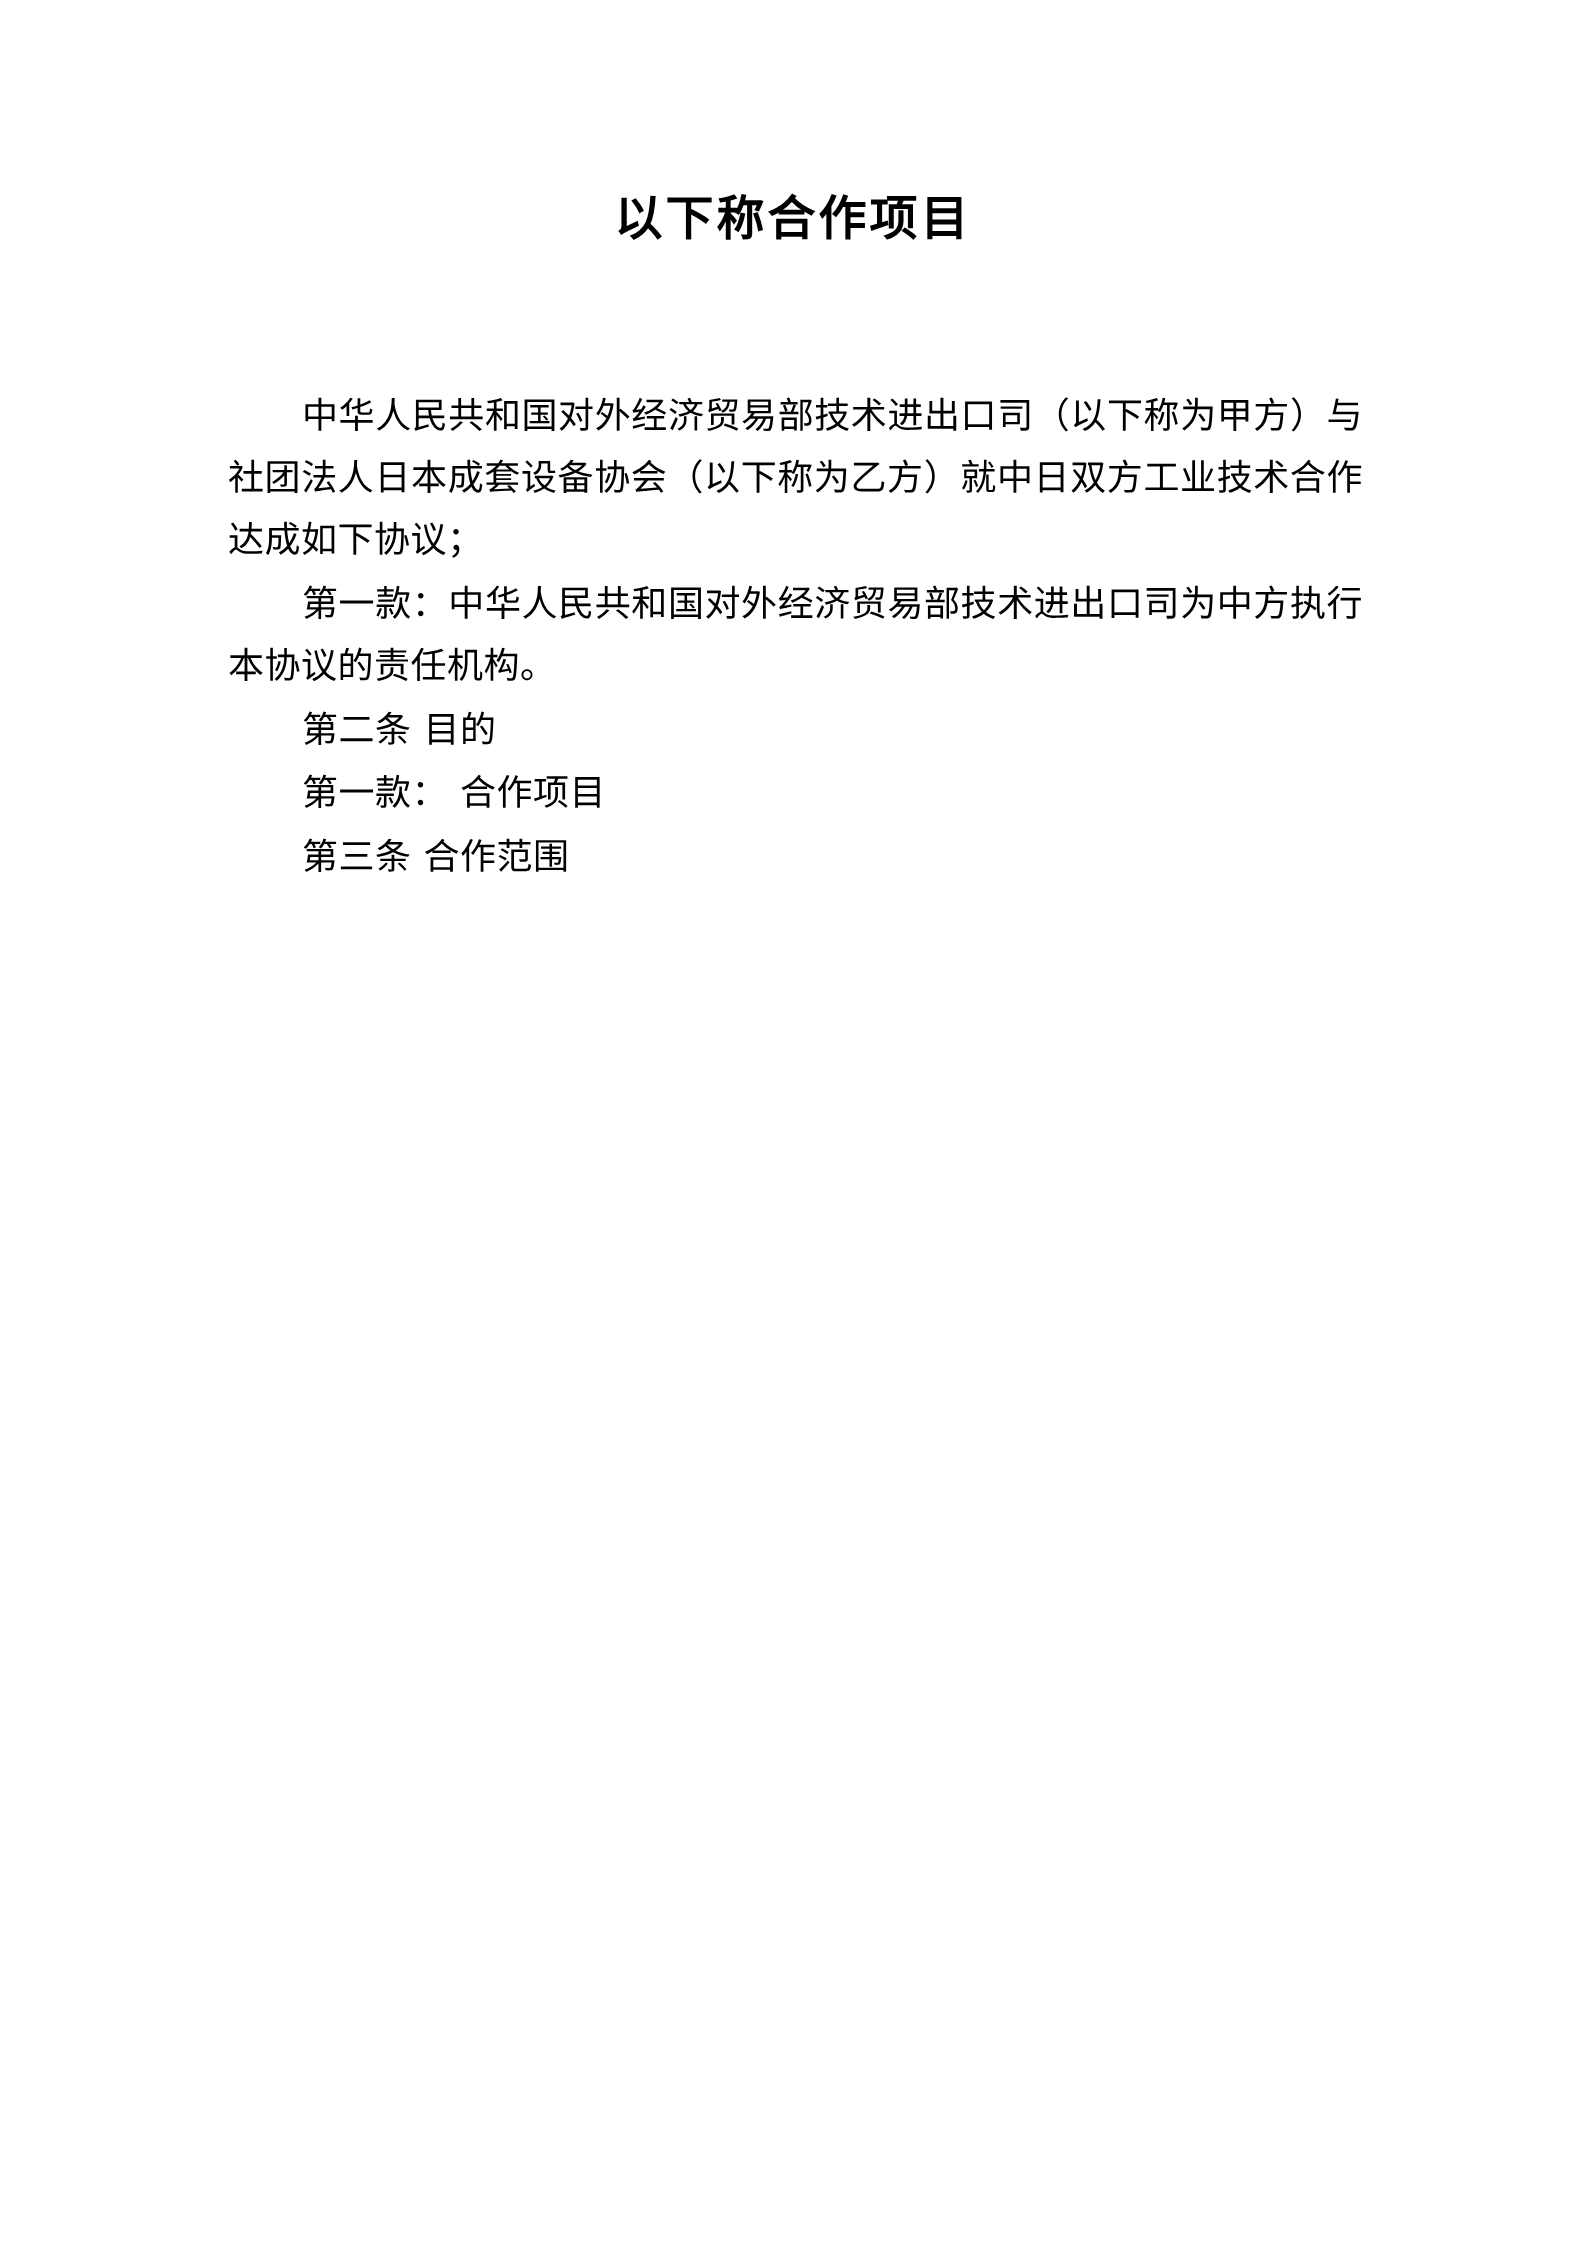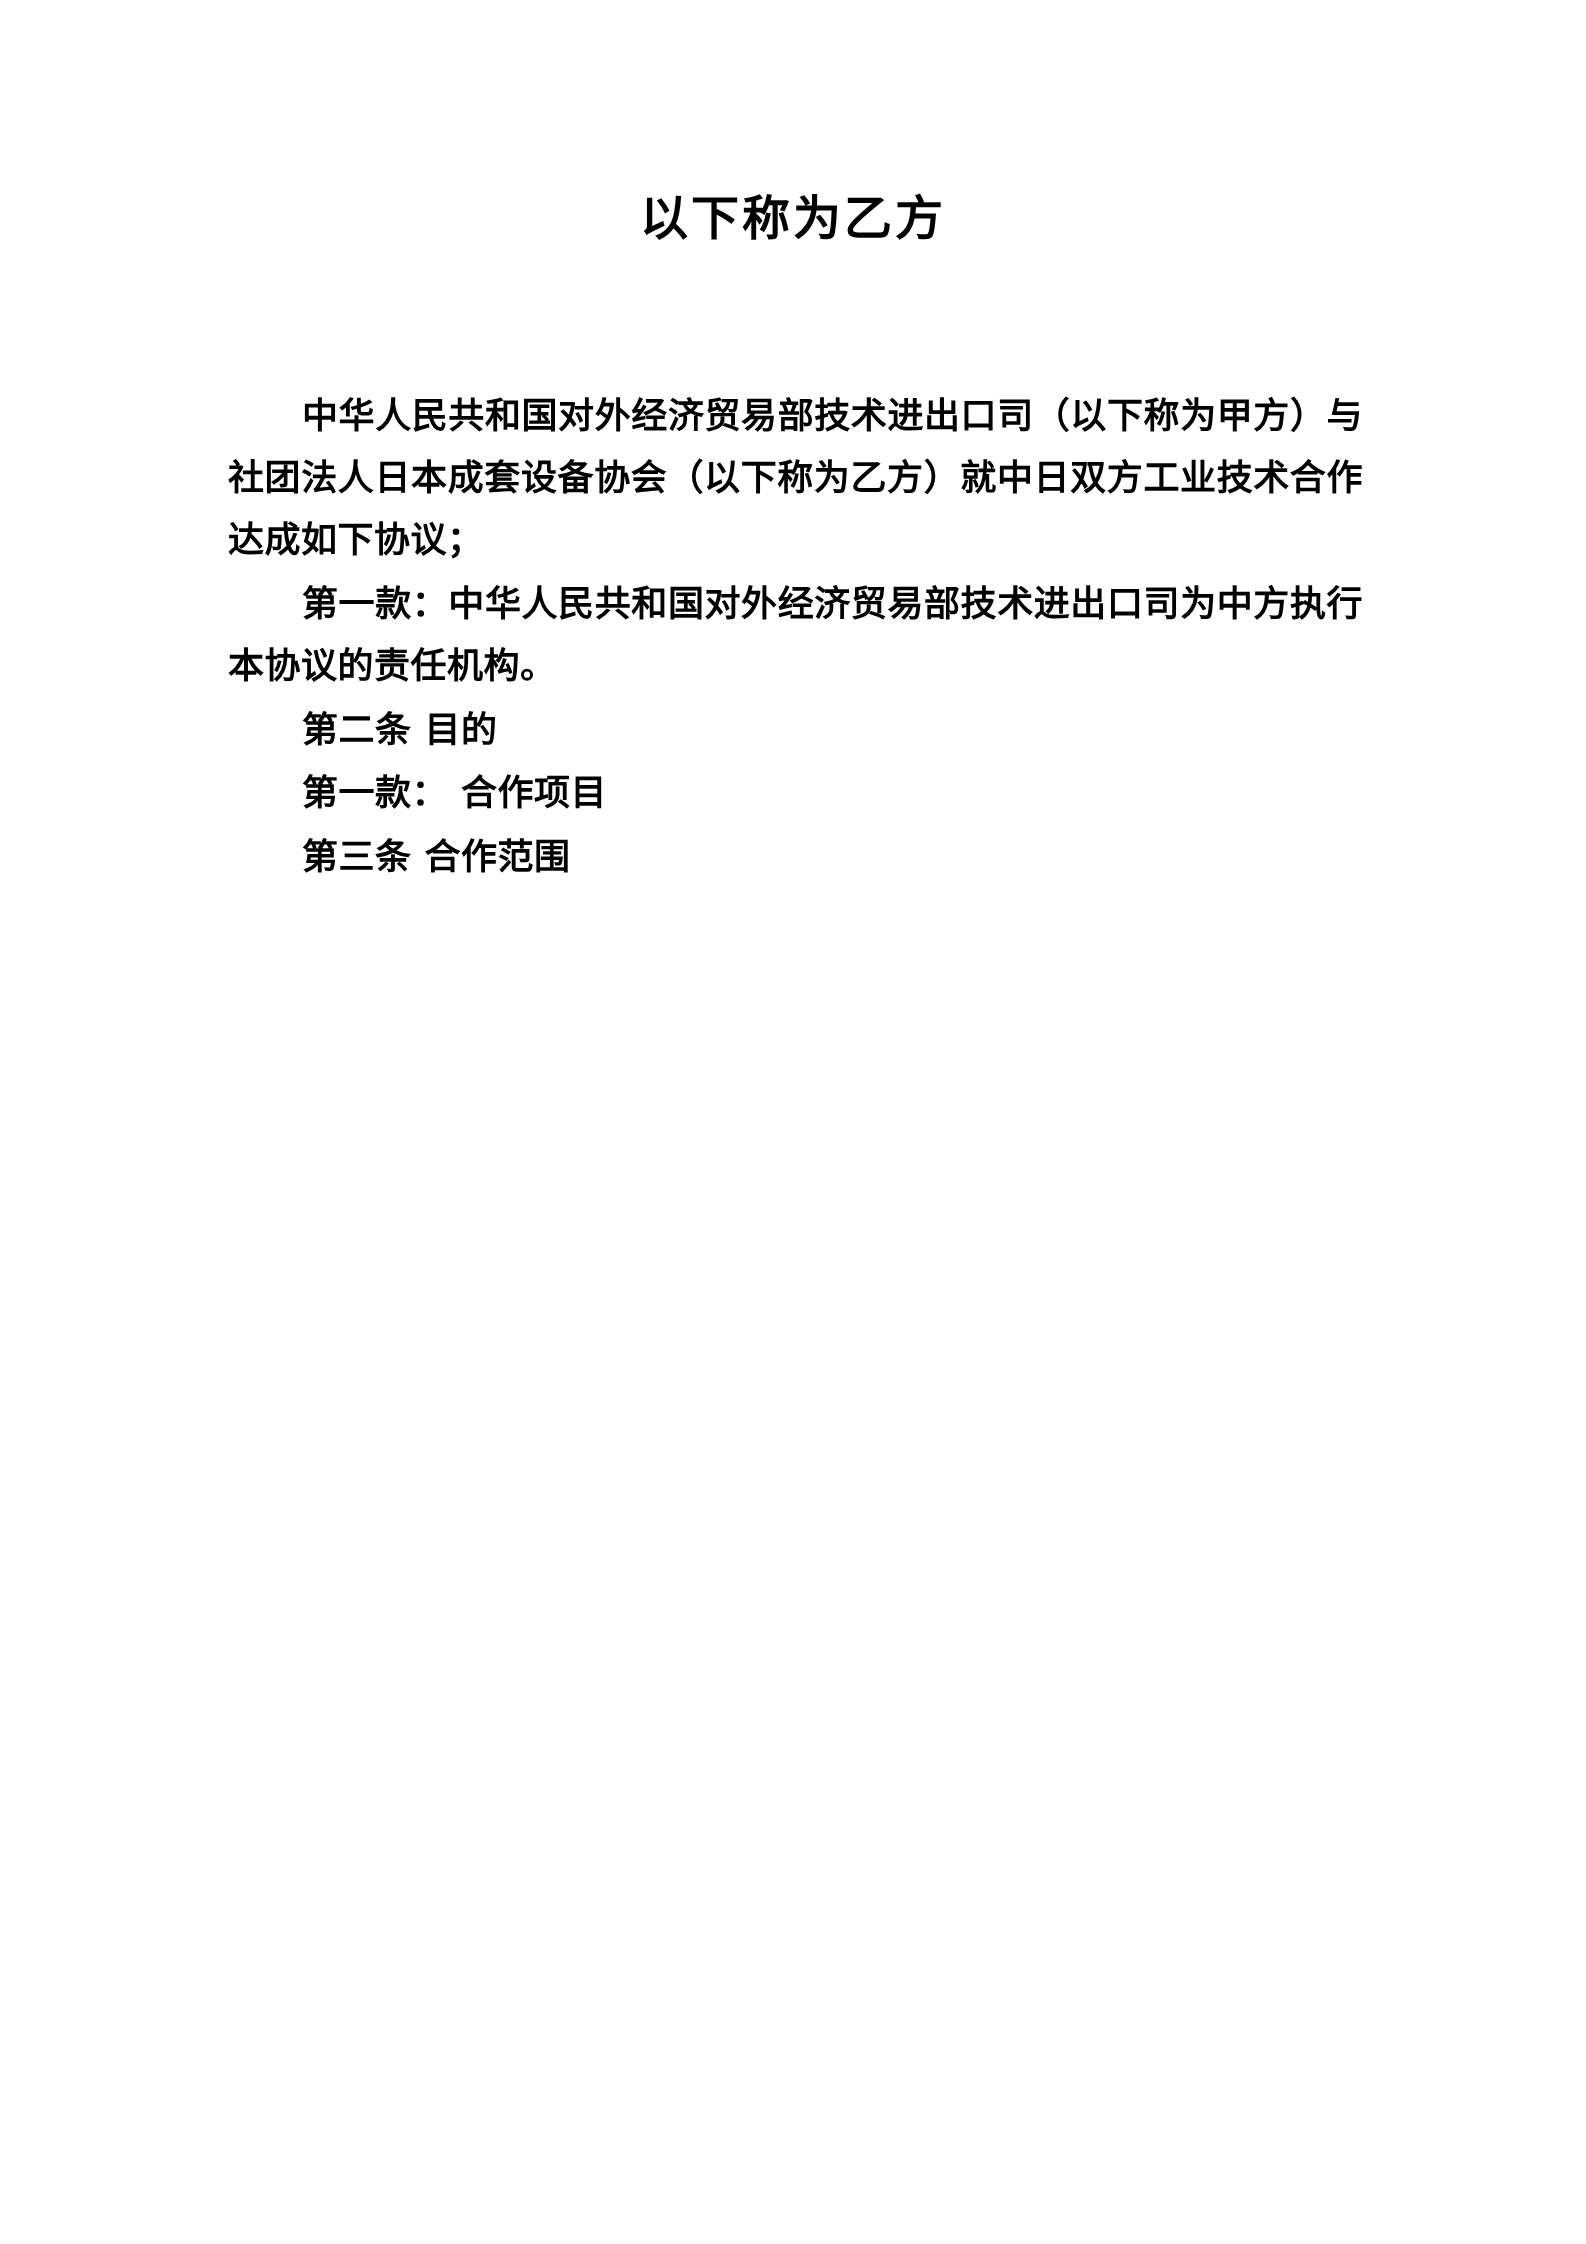--- a/index.html
+++ b/index.html
@@ -35,39 +35,39 @@
   }
   .body-block {
     position: absolute;
     top: 385px;
     left: 228px;
     width: 1135px;
   }
   .para {
     font-size: 36px;
     line-height: 1.72;
-    font-weight: 700;
+    font-weight: 400;
     text-align: justify;
     text-justify: inter-ideograph;
     margin: 0 0 2px 0;
     letter-spacing: 0.5px;
   }
   .para.indent2 {
     text-indent: 74px;
   }
   .para.heading {
     text-indent: 74px;
   }
 </style>
 </head>
 <body>
 
 <div class="page">
 
-  <div class="doc-title">以下称为乙方</div>
+  <div class="doc-title">以下称合作项目</div>
 
   <div class="body-block">
     <p class="para indent2">中华人民共和国对外经济贸易部技术进出口司（以下称为甲方）与社团法人日本成套设备协会（以下称为乙方）就中日双方工业技术合作达成如下协议；</p>
     <p class="para indent2">第一款：中华人民共和国对外经济贸易部技术进出口司为中方执行本协议的责任机构。</p>
     <p class="para heading">第二条  目的</p>
     <p class="para heading">第一款：  合作项目</p>
     <p class="para heading">第三条  合作范围</p>
   </div>
 
 </div>

